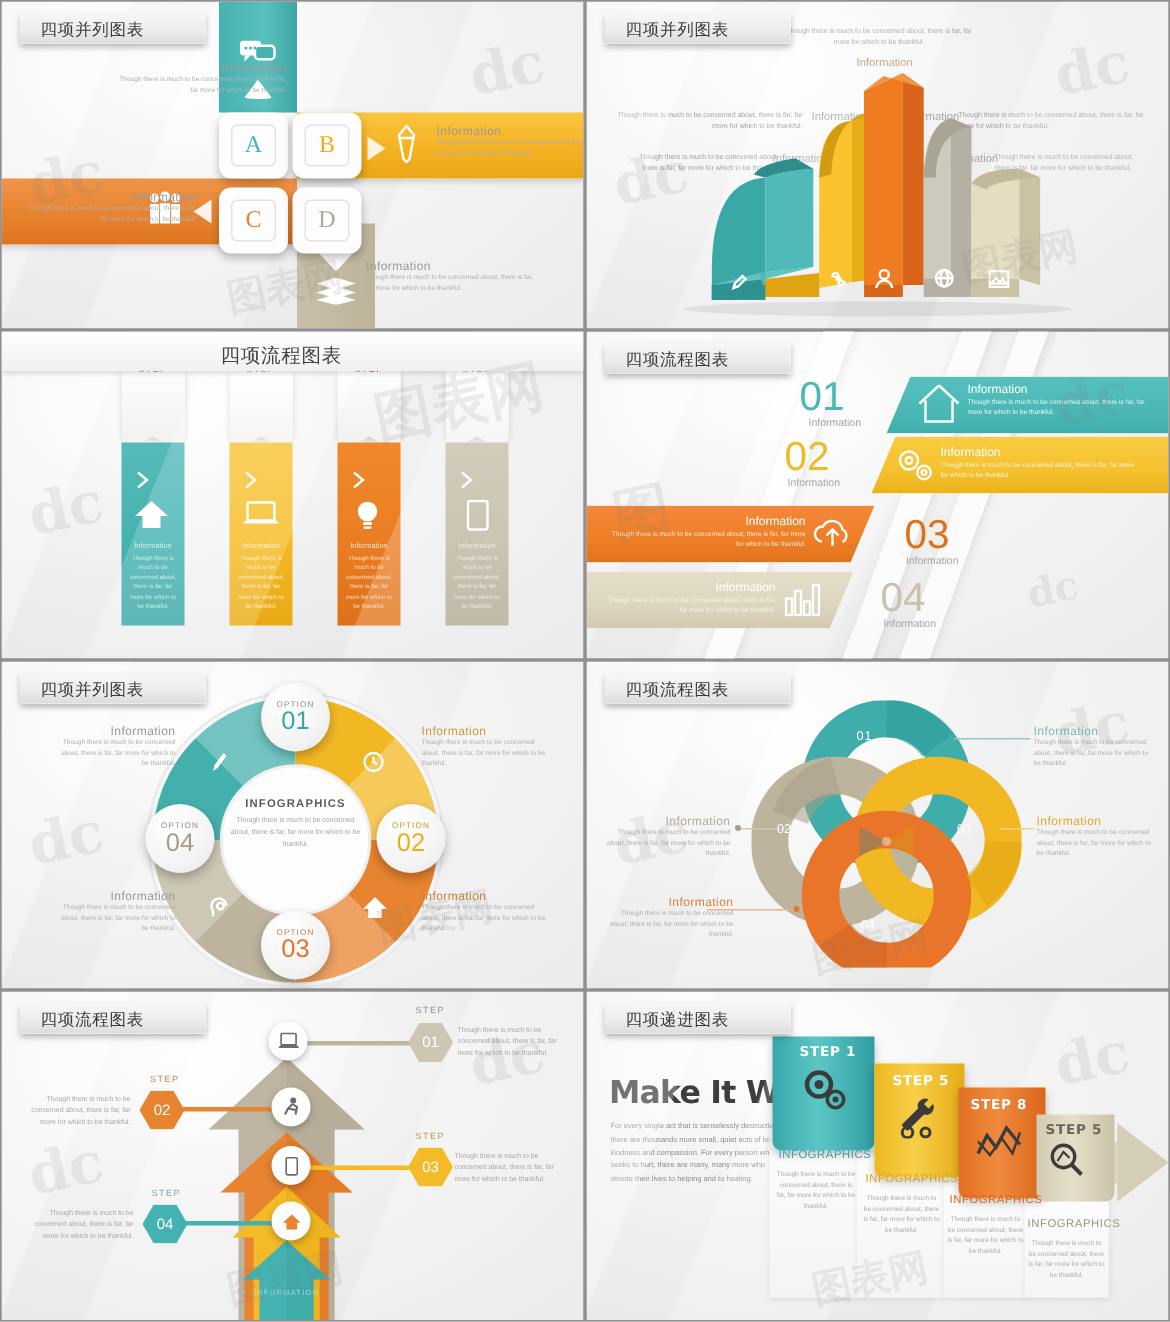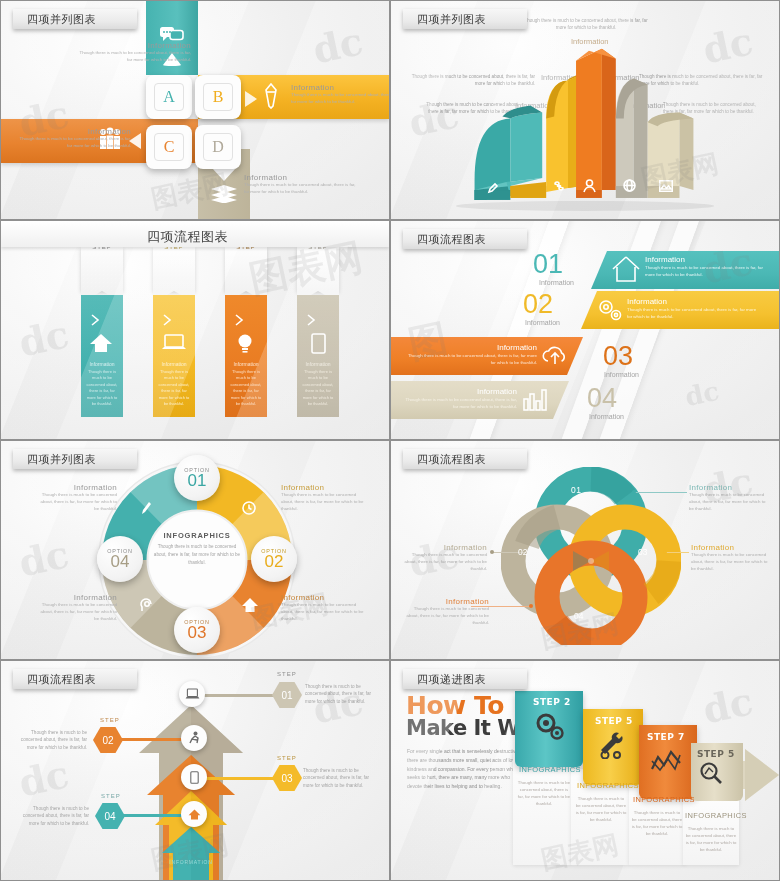--- a/index.html
+++ b/index.html
@@ -643,23 +643,23 @@
     <div class="s8-panel" style="left:122px;top:92px;width:58px;height:112px"></div>
     <div class="s8-panel" style="left:180px;top:108px;width:58px;height:96px"></div>
     <div class="s8-panel" style="left:238px;top:122px;width:56px;height:82px"></div>
     <div class="s8-panel" style="left:292px;top:136px;width:56px;height:68px"></div>
 
     <div class="s8-cyl" style="left:124px;top:30px;width:68px;height:76px;background:linear-gradient(90deg,#39a8ab,#5cc6c6 45%,#2f9ea2)"></div>
     <div class="s8-cyl" style="left:192px;top:48px;width:60px;height:76px;background:linear-gradient(90deg,#edb81f,#f8cf49 45%,#e6ab14)"></div>
     <div class="s8-cyl" style="left:248px;top:64px;width:58px;height:74px;background:linear-gradient(90deg,#e06f22,#f08a3c 45%,#d9661c)"></div>
     <div class="s8-cyl" style="left:300px;top:82px;width:52px;height:58px;background:linear-gradient(90deg,#d3cbb2,#e6dfc9 45%,#cbc3a8);box-shadow:none"></div>
 
-    <div class="s8-stepl" style="left:142px;top:36px">STEP 2</div>
+    <div class="s8-stepl" style="left:142px;top:36px">STEP 1</div>
     <div class="s8-stepl" style="left:204px;top:55px">STEP 5</div>
-    <div class="s8-stepl" style="left:256px;top:71px">STEP 7</div>
+    <div class="s8-stepl" style="left:256px;top:71px">STEP 8</div>
     <div class="s8-stepl" style="left:306px;top:88px;color:#6a665a">STEP 5</div>
 
     <svg style="position:absolute;left:142px;top:50px;z-index:14" width="34" height="32" viewBox="0 0 34 32">
       <circle cx="13" cy="12" r="8" fill="none" stroke="#3b3b3b" stroke-width="3"></circle>
         <circle cx="13" cy="12" r="3" fill="#3b3b3b"></circle>
       <circle cx="24" cy="22" r="5.5" fill="none" stroke="#3b3b3b" stroke-width="2.4"></circle>
         <circle cx="24" cy="22" r="2" fill="#3b3b3b"></circle>
     </svg>
     <svg style="position:absolute;left:206px;top:70px;z-index:14" width="30" height="28" viewBox="0 0 30 28">
       <path d="M22 2 a5 5 0 0 0 -7 6 L4 19 l4 4 L19 12 a5 5 0 0 0 6 -7 l-3 3 l-3 -3 Z" fill="#3b3b3b"></path>
@@ -681,21 +681,20 @@
 
     <div class="s8-ig" style="left:186px;top:120px;color:#d9a31a;width:50px;text-align:center">INFOGRAPHICS</div>
     <div class="s8-bt" style="left:184px;top:134px;width:52px">Though there is much to be concerned about, there is far, far more for which to be thankful.</div>
 
     <div class="s8-ig" style="left:242px;top:134px;color:#d9661c;width:50px;text-align:center">INFOGRAPHICS</div>
     <div class="s8-bt" style="left:240px;top:148px;width:52px">Though there is much to be concerned about, there is far, far more for which to be thankful.</div>
 
     <div class="s8-ig" style="left:294px;top:150px;color:#9c947f;width:52px;text-align:center">INFOGRAPHICS</div>
     <div class="s8-bt" style="left:294px;top:164px;width:52px">Though there is much to be concerned about, there is far, far more for which to be thankful.</div>
 
-    <div class="s8-h1">How To</div>
     <div class="s8-h2">Make It Work</div>
     <div class="s8-body">For every single act that is senselessly destructive, there are thousands more small, quiet acts of love, kindness and compassion. For every person who seeks to hurt, there are many, many more who devote their lives to helping and to healing.</div>
 
     <div class="title-chip">
       <span>四项递进图表</span>
     </div>
   </div>
 
 </div>
 

